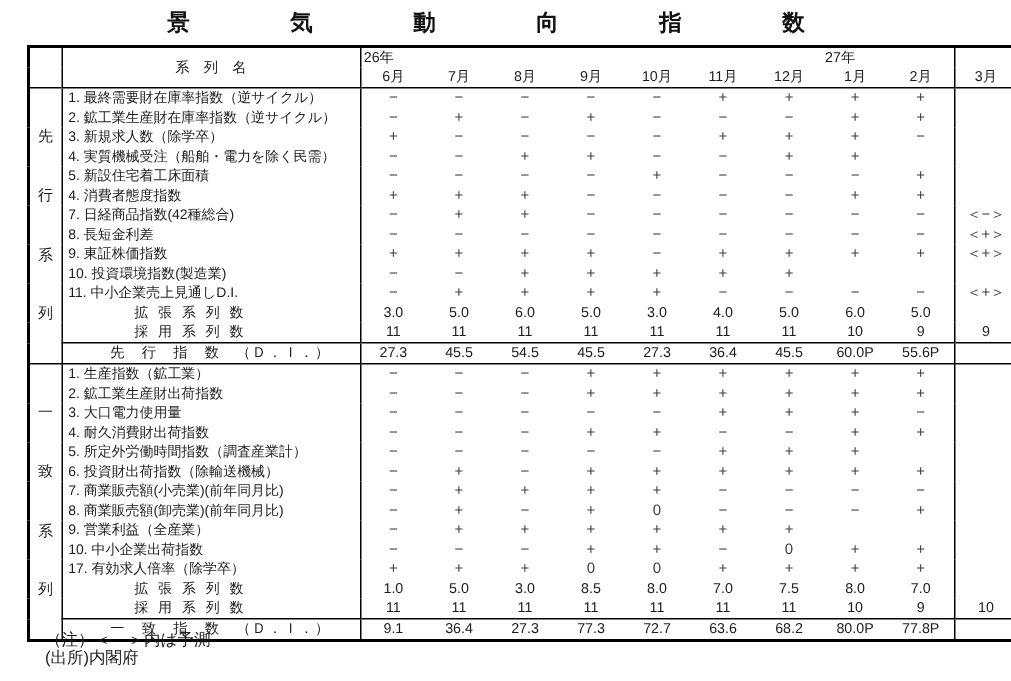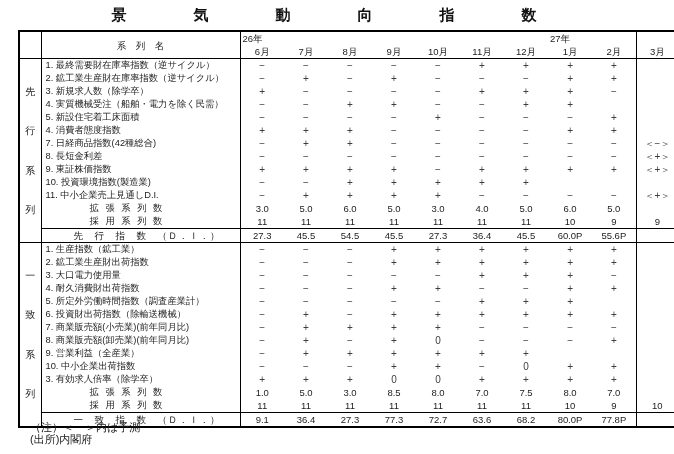--- a/index.html
+++ b/index.html
@@ -410,21 +410,21 @@
         <td class="c">−</td>
         <td class="c">+</td>
         <td class="c">+</td>
         <td class="c">−</td>
         <td class="c">0</td>
         <td class="c">+</td>
         <td class="c b-r">+</td>
         <td class="c extra"></td>
       </tr>
       <tr class="sym">
-        <td class="name b-r">3. 有効求人倍率（除学卒）</td>
+        <td class="name b-r">17. 有効求人倍率（除学卒）</td>
         <td class="c">+</td>
         <td class="c">+</td>
         <td class="c">+</td>
         <td class="c">0</td>
         <td class="c">0</td>
         <td class="c">+</td>
         <td class="c">+</td>
         <td class="c">+</td>
         <td class="c b-r">+</td>
         <td class="c extra"></td>

